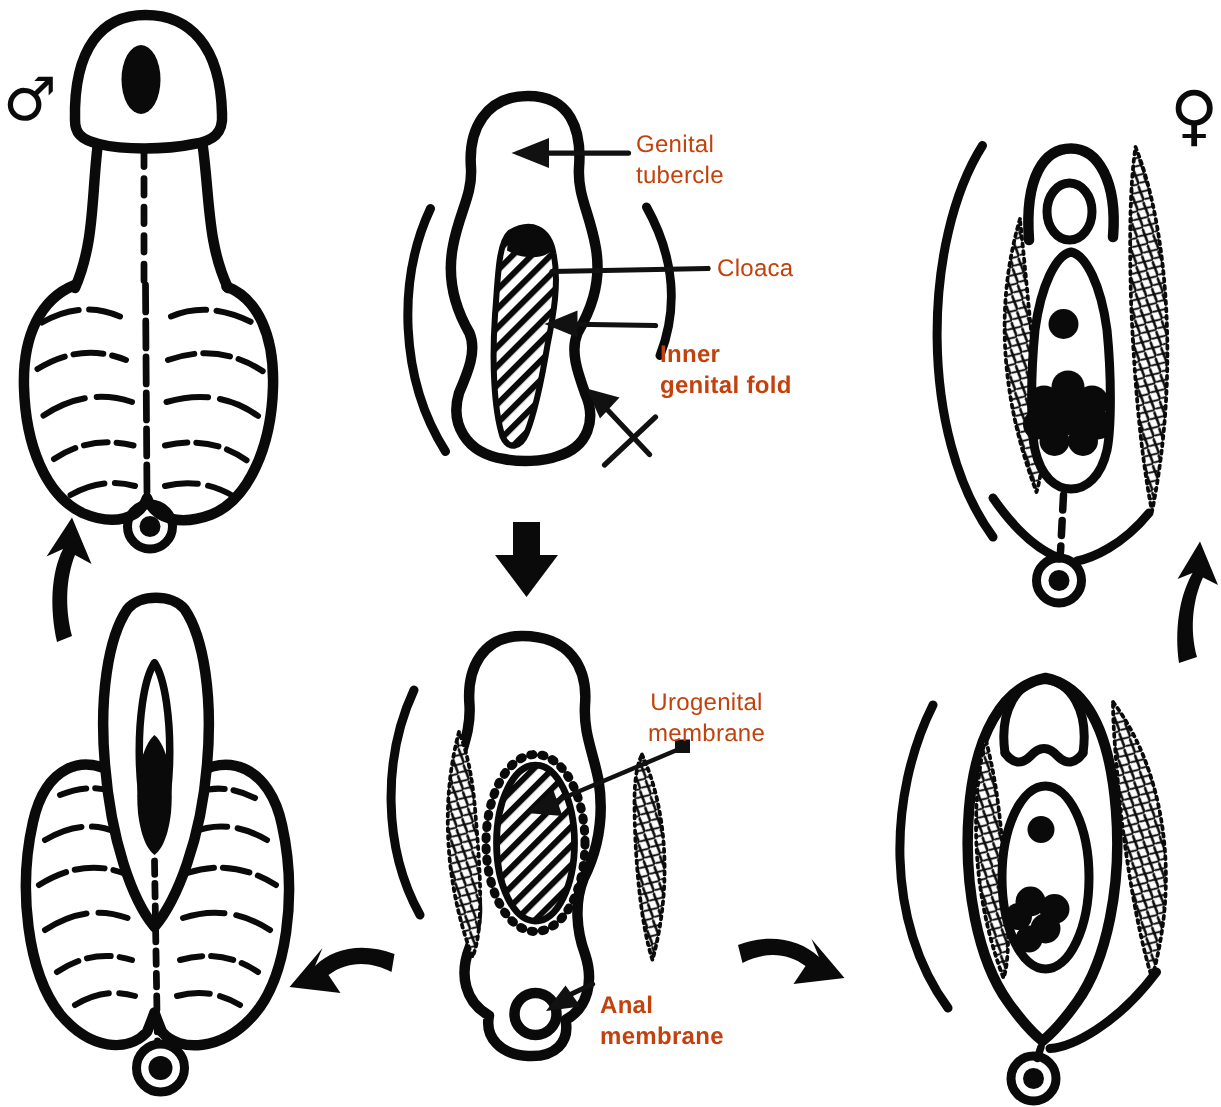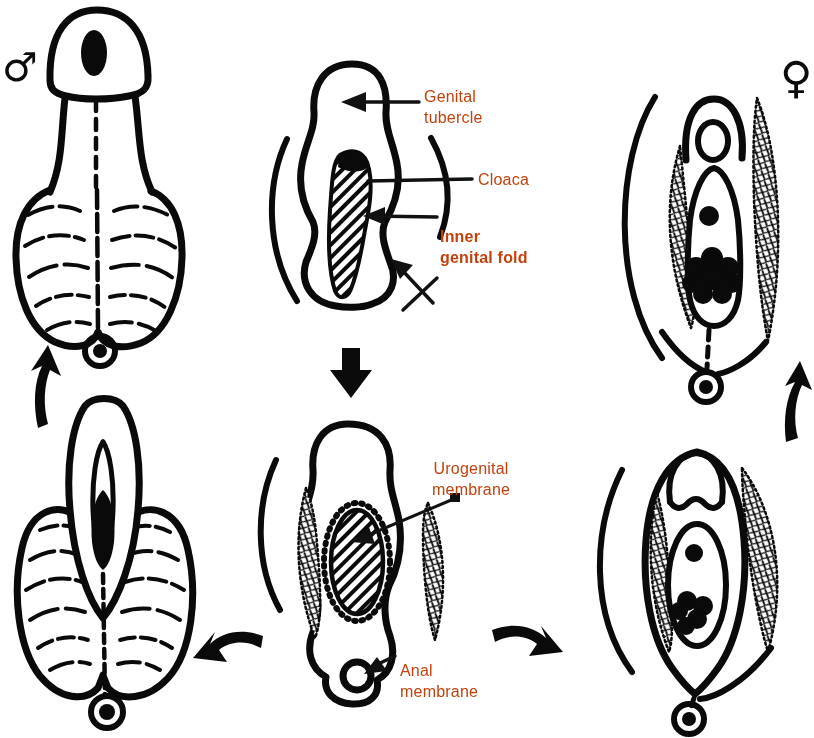--- a/index.html
+++ b/index.html
@@ -197,19 +197,19 @@
     </g>
   </svg>
 
   <div class="lbl" style="left:424px;top:86px;">Genital
 tubercle</div>
   <div class="lbl" style="left:478px;top:169px;text-align:center;">Cloaca</div>
   <div class="lbl" style="left:440px;top:226px;font-weight:bold;">Inner
 genital fold</div>
   <div class="lbl" style="left:432px;top:458px;text-align:center;">Urogenital
 membrane</div>
-  <div class="lbl" style="left:400px;top:660px;">Anal
+  <div class="lbl" style="left:400px;top:660px;font-weight:bold;">Anal
 membrane</div>
 
   <div class="sym male">♂</div>
   <div class="sym female">♀</div>
 
 </div>
 
 </body></html>

